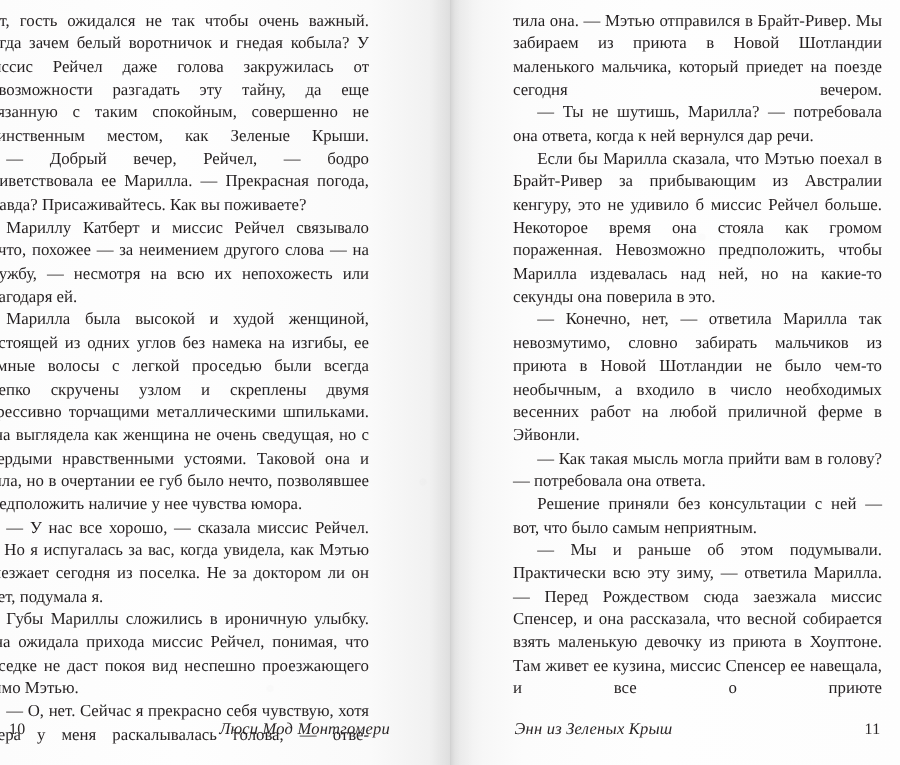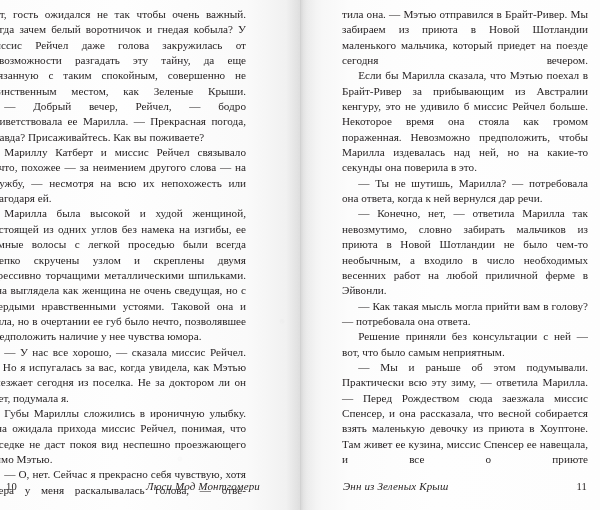--- a/index.html
+++ b/index.html
@@ -159,22 +159,22 @@
     <p class="full">— О, нет. Сейчас я прекрасно себя чувствую, хотя вчера у меня раскалывалась голова, — отве-</p>
   </div>
 
   <div class="footer footer-left">
     <span class="folio">10</span>
     <span class="running">Люси Мод Монтгомери</span>
   </div>
 
   <div class="col col-right">
     <p class="cont full">тила она. — Мэтью отправился в Брайт-Ривер. Мы забираем из приюта в Новой Шотландии маленького мальчика, который приедет на поезде сегодня вечером.</p>
+    <p>— Ты не шутишь, Марилла? — потребовала она ответа, когда к ней вернулся дар речи.</p>
     <p>Если бы Марилла сказала, что Мэтью поехал в Брайт-Ривер за прибывающим из Австралии кенгуру, это не удивило б миссис Рейчел больше. Некоторое время она стояла как громом пораженная. Невозможно предположить, чтобы Марилла издевалась над ней, но на какие-то секунды она поверила в это.</p>
-    <p>— Ты не шутишь, Марилла? — потребовала она ответа, когда к ней вернулся дар речи.</p>
     <p>— Конечно, нет, — ответила Марилла так невозмутимо, словно забирать мальчиков из приюта в Новой Шотландии не было чем-то необычным, а входило в число необходимых весенних работ на любой приличной ферме в Эйвонли.</p>
     <p>— Как такая мысль могла прийти вам в голову? — потребовала она ответа.</p>
     <p>Решение приняли без консультации с ней — вот, что было самым неприятным.</p>
     <p class="full">— Мы и раньше об этом подумывали. Практически всю эту зиму, — ответила Марилла. — Перед Рождеством сюда заезжала миссис Спенсер, и она рассказала, что весной собирается взять маленькую девочку из приюта в Хоуптоне. Там живет ее кузина, миссис Спенсер ее навещала, и все о приюте</p>
   </div>
 
   <div class="footer footer-right">
     <span class="running">Энн из Зеленых Крыш</span>
     <span class="folio">11</span>
   </div>

